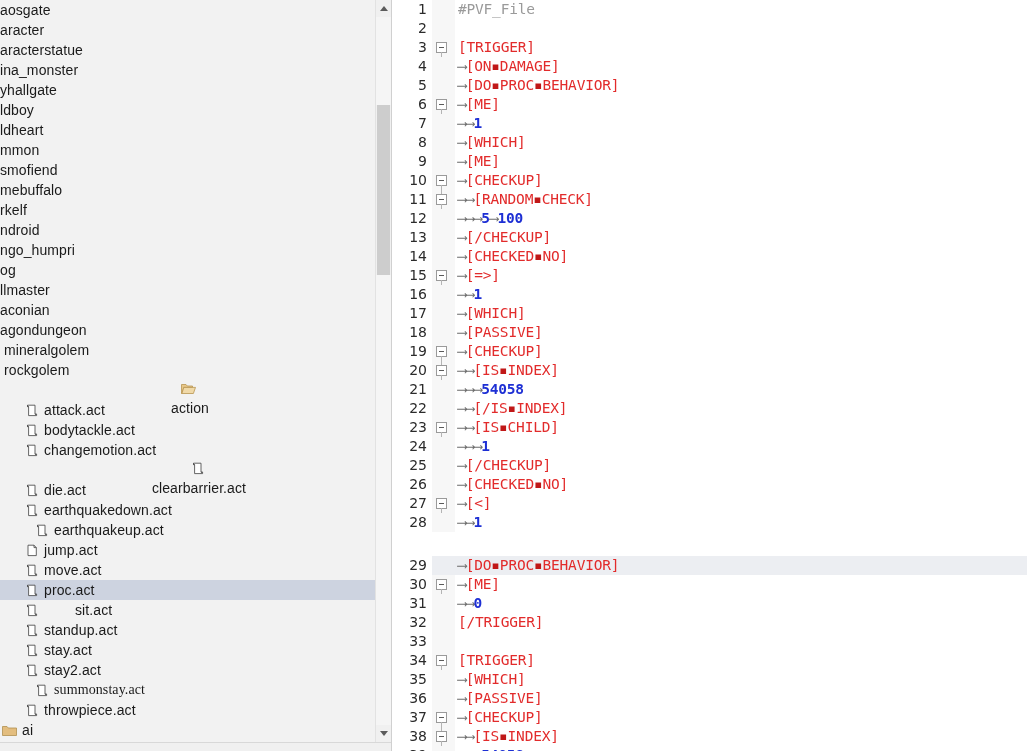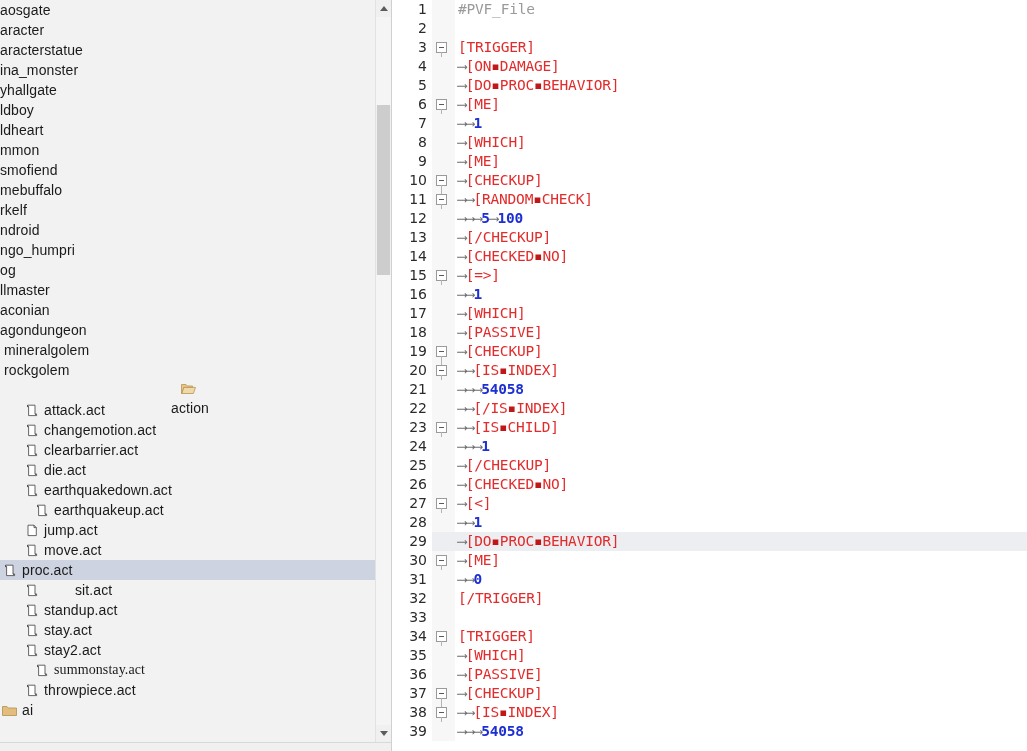--- a/index.html
+++ b/index.html
@@ -133,20 +133,21 @@
   .code-line {
     position: relative;
     height: 19px;
     line-height: 19px;
     display: flex;
     white-space: pre;
     font-size: 14.5px;
   }
   .code-line.current {
     background: #eceef2;
+    margin-top: 24px;
   }
   .gutter {
     flex: 0 0 40px;
     width: 40px;
     text-align: right;
     padding-right: 5px;
     box-sizing: border-box;
     color: #2b2b2b;
     font-size: 14px;
     font-family: "DejaVu Sans", sans-serif;
@@ -282,23 +283,33 @@
           <span class="tree-label">attack.act</span>
         </div>
         <div class="tree-row" style="padding-left: 22px;">
           <span class="icon-slot">
             <svg class="ico-file" viewBox="0 0 12 13" xmlns="http://www.w3.org/2000/svg">
               <path d="M1.5 1.2 L9 1.2 L9 10.2 L10.6 10.2 L10.6 11.6 L2.6 11.6 L2.6 2.6 L1.5 2.6 Z" fill="#ffffff" stroke="#4a4a4a" stroke-width="0.85" stroke-linejoin="round"></path>
               <path d="M2.6 2.6 L1.5 2.6 L1.5 1.2" fill="none" stroke="#4a4a4a" stroke-width="0.85"></path>
               <path d="M9 10.2 L10.6 10.2" fill="none" stroke="#4a4a4a" stroke-width="0.85"></path>
             </svg>
           </span>
+          <span class="tree-label">bodytackle.act</span>
+        </div>
+        <div class="tree-row" style="padding-left: 22px;">
+          <span class="icon-slot">
+            <svg class="ico-file" viewBox="0 0 12 13" xmlns="http://www.w3.org/2000/svg">
+              <path d="M1.5 1.2 L9 1.2 L9 10.2 L10.6 10.2 L10.6 11.6 L2.6 11.6 L2.6 2.6 L1.5 2.6 Z" fill="#ffffff" stroke="#4a4a4a" stroke-width="0.85" stroke-linejoin="round"></path>
+              <path d="M2.6 2.6 L1.5 2.6 L1.5 1.2" fill="none" stroke="#4a4a4a" stroke-width="0.85"></path>
+              <path d="M9 10.2 L10.6 10.2" fill="none" stroke="#4a4a4a" stroke-width="0.85"></path>
+            </svg>
+          </span>
           <span class="tree-label">changemotion.act</span>
         </div>
-        <div class="tree-row" style="padding-left: 22px;">
+        <div class="tree-row" style="padding-left: 22px; flex-direction: column;">
           <span class="icon-slot">
             <svg class="ico-file" viewBox="0 0 12 13" xmlns="http://www.w3.org/2000/svg">
               <path d="M1.5 1.2 L9 1.2 L9 10.2 L10.6 10.2 L10.6 11.6 L2.6 11.6 L2.6 2.6 L1.5 2.6 Z" fill="#ffffff" stroke="#4a4a4a" stroke-width="0.85" stroke-linejoin="round"></path>
               <path d="M2.6 2.6 L1.5 2.6 L1.5 1.2" fill="none" stroke="#4a4a4a" stroke-width="0.85"></path>
               <path d="M9 10.2 L10.6 10.2" fill="none" stroke="#4a4a4a" stroke-width="0.85"></path>
             </svg>
           </span>
           <span class="tree-label">clearbarrier.act</span>
         </div>
         <div class="tree-row" style="padding-left: 22px;">
@@ -343,21 +354,21 @@
         <div class="tree-row" style="padding-left: 22px;">
           <span class="icon-slot">
             <svg class="ico-file" viewBox="0 0 12 13" xmlns="http://www.w3.org/2000/svg">
               <path d="M1.5 1.2 L9 1.2 L9 10.2 L10.6 10.2 L10.6 11.6 L2.6 11.6 L2.6 2.6 L1.5 2.6 Z" fill="#ffffff" stroke="#4a4a4a" stroke-width="0.85" stroke-linejoin="round"></path>
               <path d="M2.6 2.6 L1.5 2.6 L1.5 1.2" fill="none" stroke="#4a4a4a" stroke-width="0.85"></path>
               <path d="M9 10.2 L10.6 10.2" fill="none" stroke="#4a4a4a" stroke-width="0.85"></path>
             </svg>
           </span>
           <span class="tree-label">move.act</span>
         </div>
-        <div class="tree-row selected" style="">
+        <div class="tree-row selected" style="padding-left: 22px;">
           <span class="icon-slot">
             <svg class="ico-file" viewBox="0 0 12 13" xmlns="http://www.w3.org/2000/svg">
               <path d="M1.5 1.2 L9 1.2 L9 10.2 L10.6 10.2 L10.6 11.6 L2.6 11.6 L2.6 2.6 L1.5 2.6 Z" fill="#ffffff" stroke="#4a4a4a" stroke-width="0.85" stroke-linejoin="round"></path>
               <path d="M2.6 2.6 L1.5 2.6 L1.5 1.2" fill="none" stroke="#4a4a4a" stroke-width="0.85"></path>
               <path d="M9 10.2 L10.6 10.2" fill="none" stroke="#4a4a4a" stroke-width="0.85"></path>
             </svg>
           </span>
           <span class="tree-label">proc.act</span>
         </div>
         <div class="tree-row" style="padding-left: 22px; gap: 31px;">

